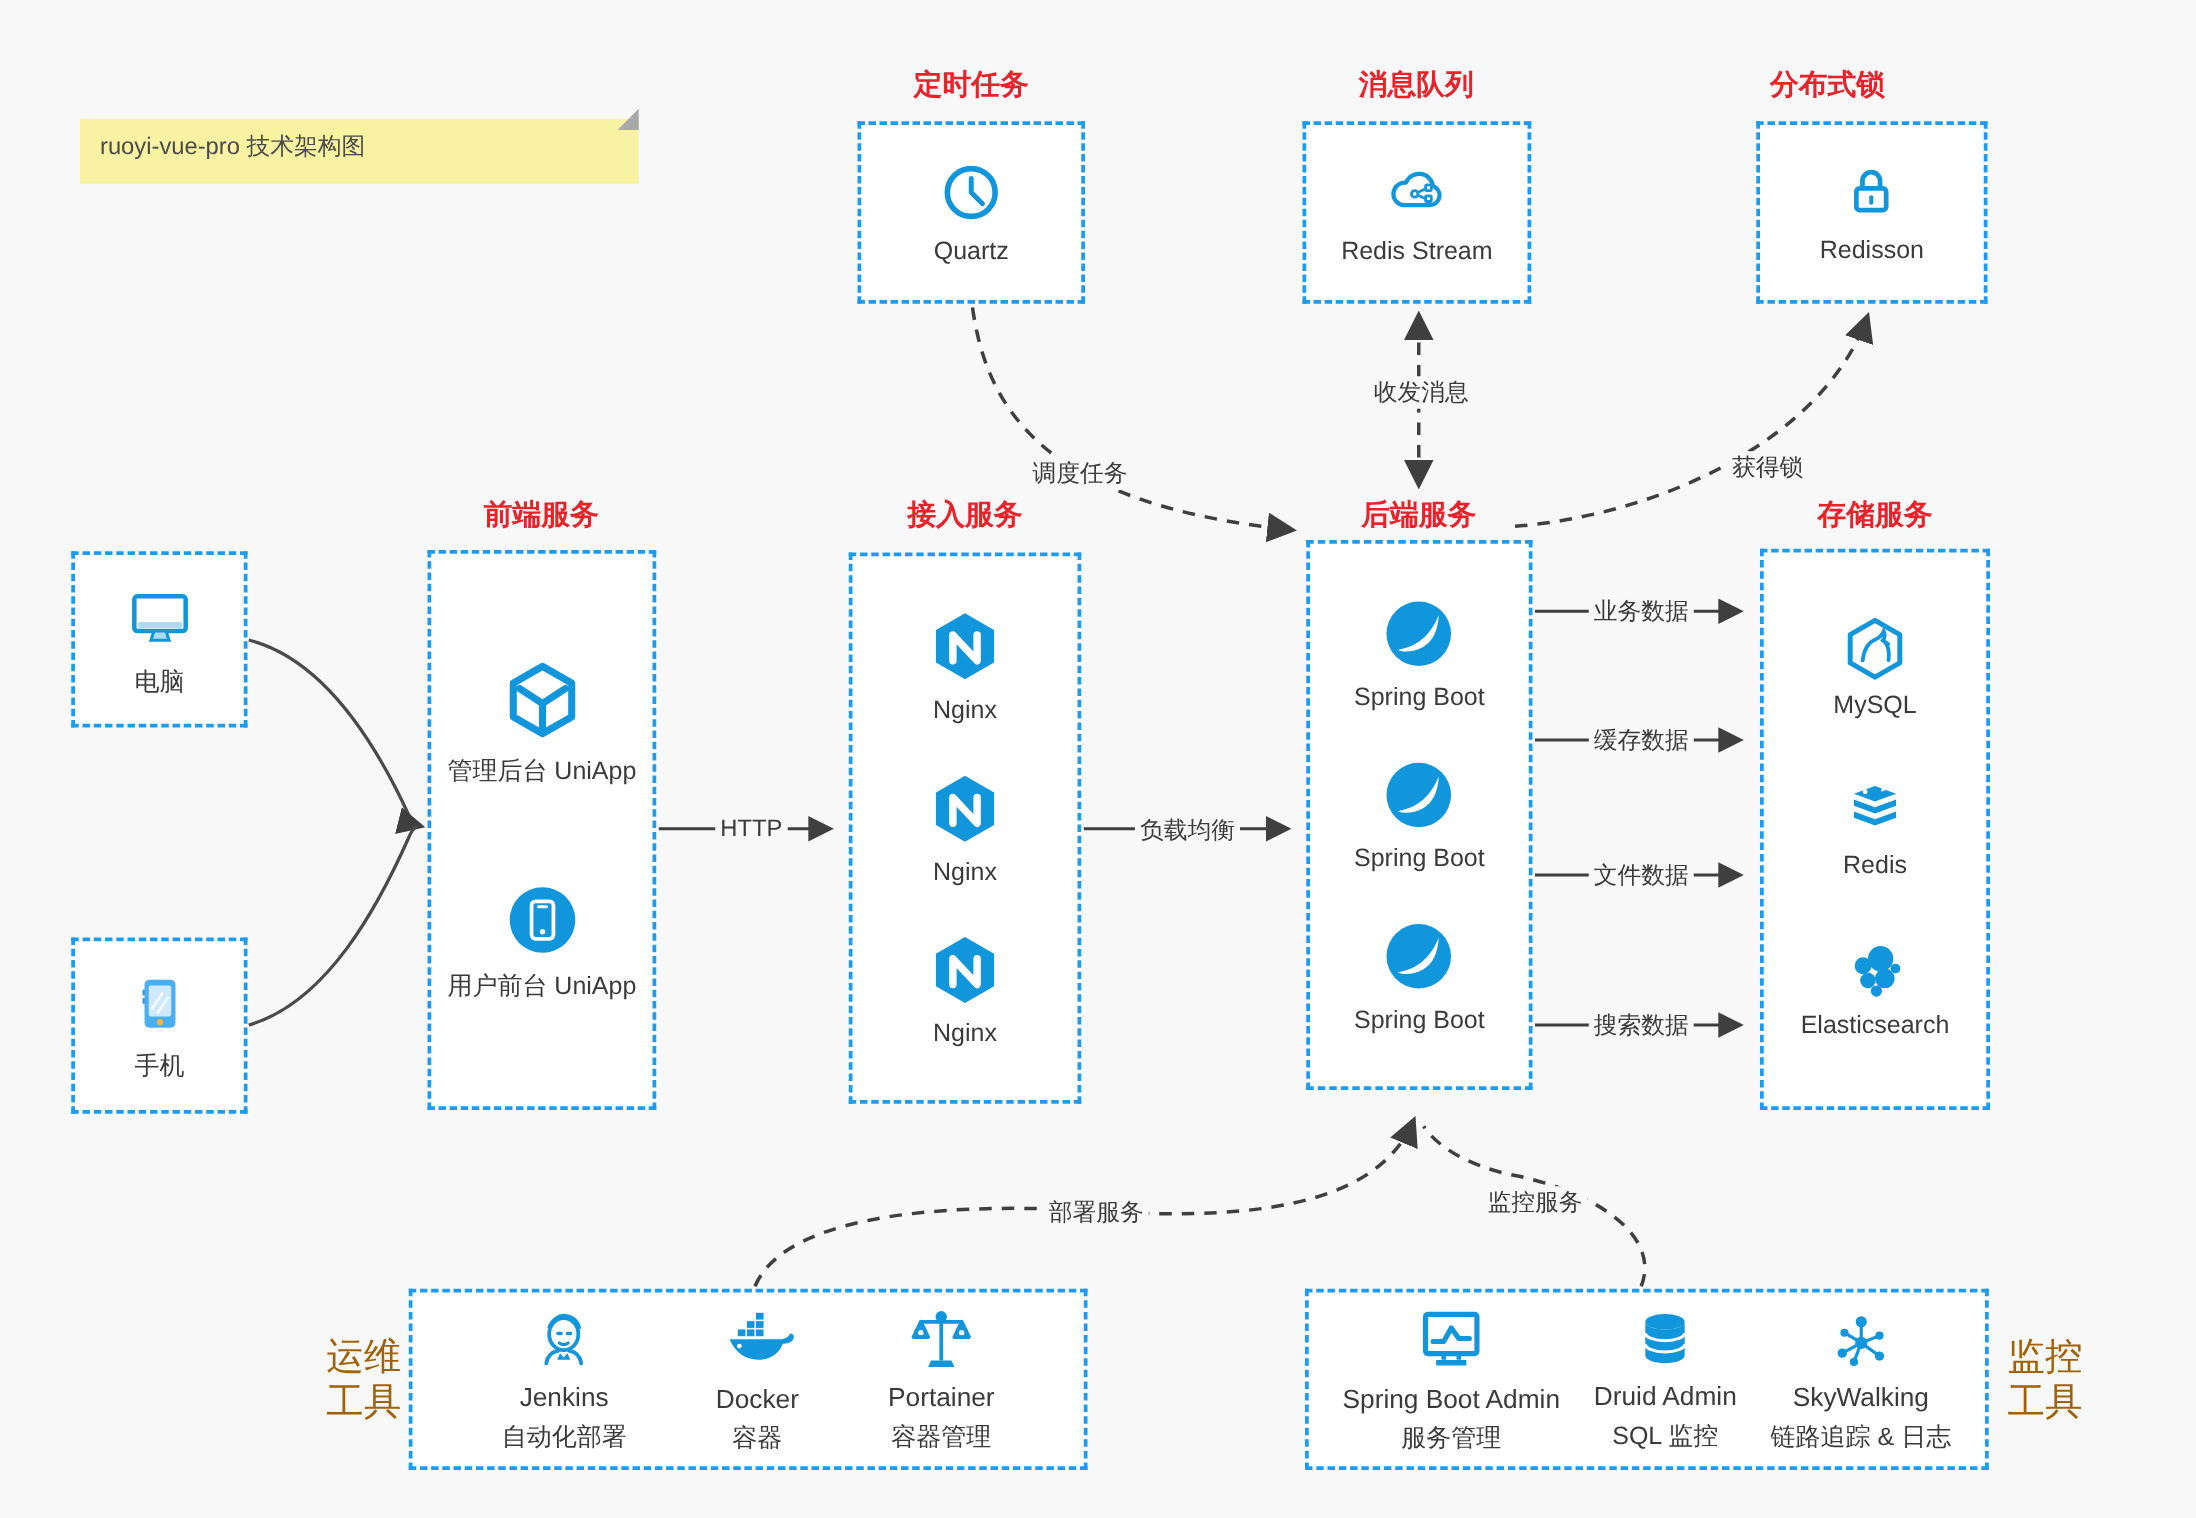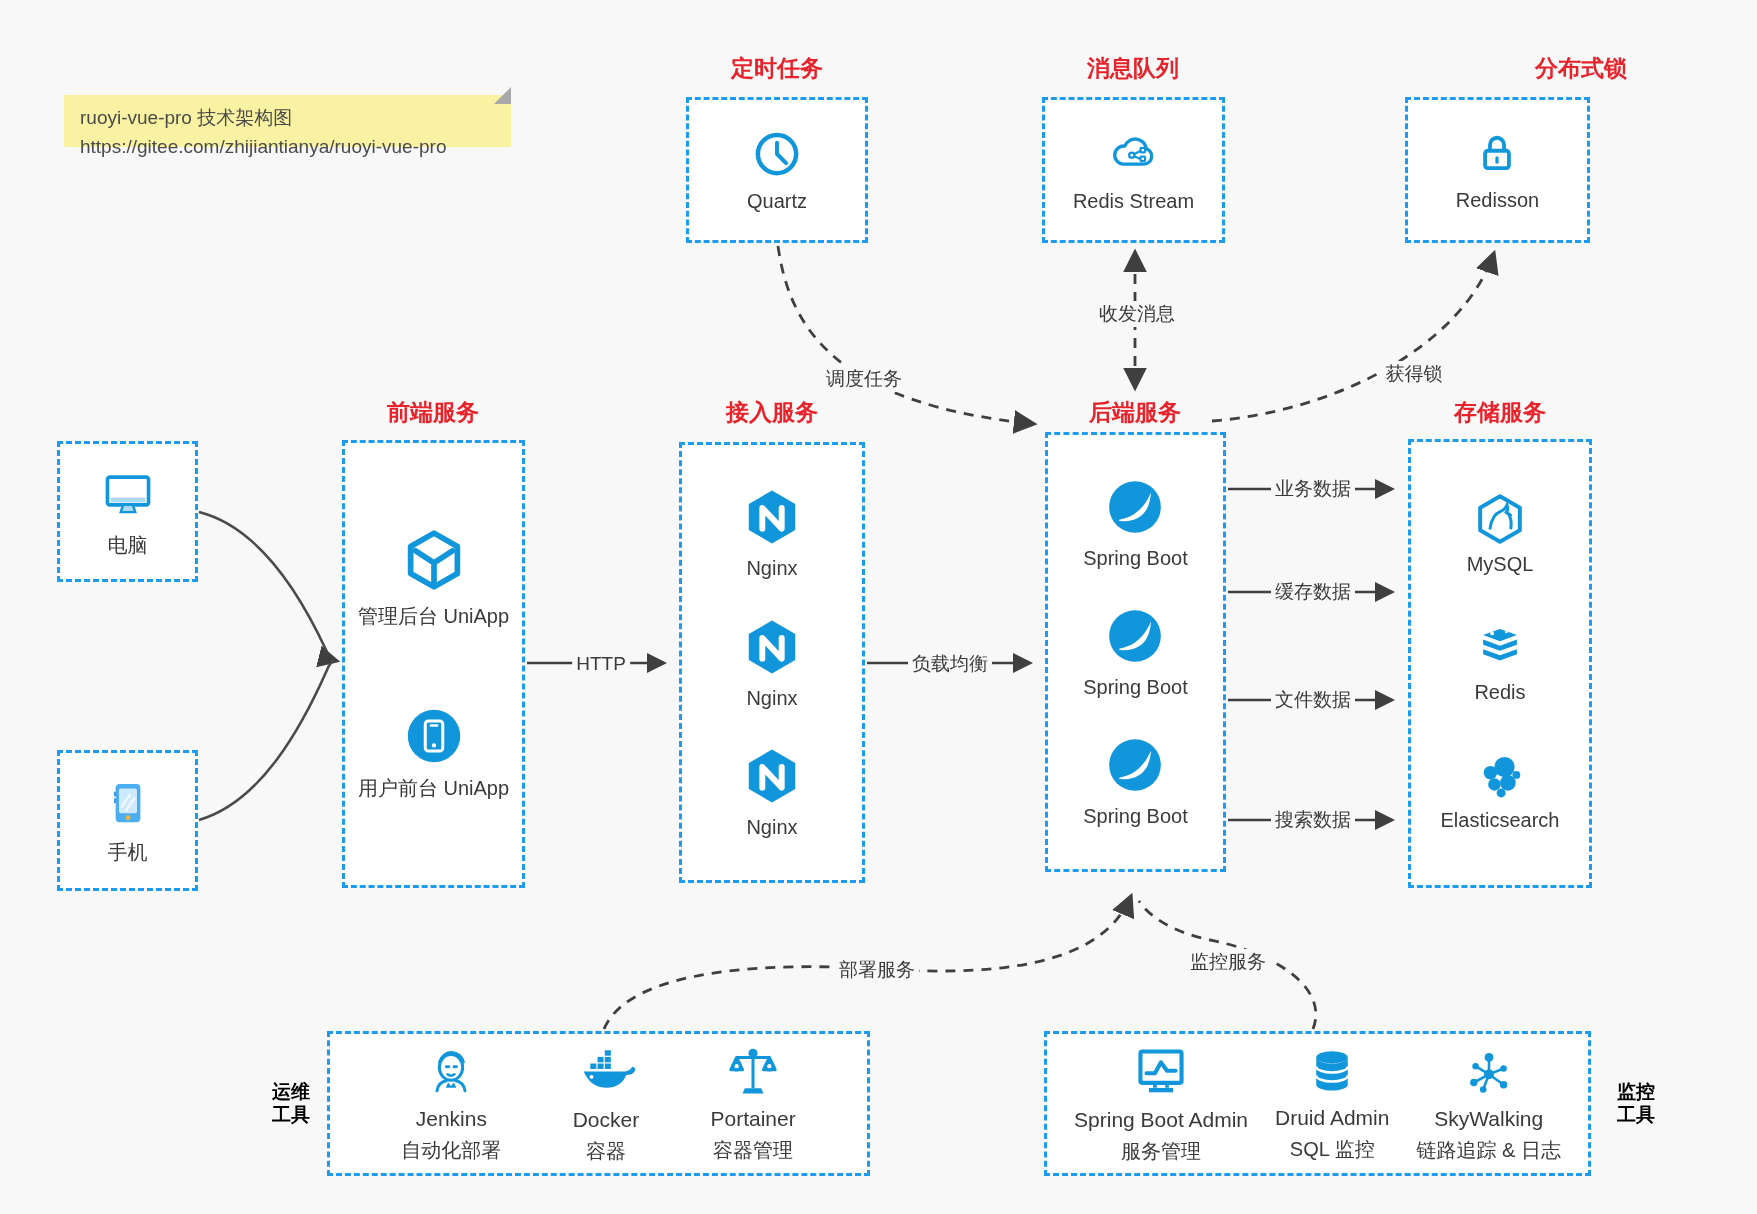--- a/index.html
+++ b/index.html
@@ -11,21 +11,21 @@
   .row{flex-direction:row;justify-content:space-evenly;align-items:center;}
   .cen{flex-direction:column;justify-content:center;align-items:center;gap:12px;}
   .item{display:flex;flex-direction:column;align-items:center;gap:9px;justify-content:space-between;}
   .item2{display:flex;flex-direction:column;align-items:center;gap:6px;text-align:right;}
   .icn{display:inline-flex;}
   .icn svg{display:block;}
   .lbl{font-size:20px;color:#3a3a3a;white-space:nowrap;}
   .name{font-size:21px;color:#3a3a3a;white-space:nowrap;line-height:1.25;}
   .desc{font-size:20px;color:#3a3a3a;white-space:nowrap;line-height:1.25;}
   .gtitle{position:absolute;transform:translate(-50%,-50%);color:#e8222a;font-weight:700;font-size:23px;white-space:nowrap;}
-  .vtitle{position:absolute;transform:translate(-50%,-50%);color:#000000;font-weight:700;font-size:19px;line-height:1.2;text-align:center;}
+  .vtitle{position:absolute;transform:translate(-50%,-50%);color:#a16207;font-weight:400;font-size:30px;line-height:1.2;text-align:center;}
   .elabel{position:absolute;transform:translate(-50%,-50%);background:#f8f8f8;font-size:19px;color:#3a3a3a;padding:0 4px;white-space:nowrap;}
   .note{position:absolute;left:64px;top:95px;width:447px;height:52px;background:#f9f2a2;box-sizing:border-box;padding:9px 16px;font-size:19px;line-height:1.5;color:#4a4a4a;}
   .note::after{content:'';position:absolute;right:0;top:-8px;width:0;height:0;border-style:solid;border-width:0 0 17px 17px;border-color:transparent transparent #a8a8a8 transparent;}
 </style>
 </head>
 <body>
 
 <div class="canvas">
 
   <svg class="edges" viewBox="0 0 1757 1214">
@@ -45,26 +45,25 @@
     <path d="M778 246 C790 332 840 404 1034 424" fill="none" stroke="#3f3f3f" stroke-width="2.8" stroke-dasharray="10 8" marker-end="url(#ah)"></path>
     <path d="M1135 320 V252" fill="none" stroke="#3f3f3f" stroke-width="2.8" stroke-dasharray="10 8" marker-end="url(#ah)"></path>
     <path d="M1135 320 V388" fill="none" stroke="#3f3f3f" stroke-width="2.8" stroke-dasharray="10 8" marker-end="url(#ah)"></path>
     <path d="M1212 421 C1330 412 1460 350 1494 253" fill="none" stroke="#3f3f3f" stroke-width="2.8" stroke-dasharray="10 8" marker-end="url(#ah)"></path>
     <path d="M604 1029 C630 968 770 962 880 969 C1020 978 1105 958 1131 896" fill="none" stroke="#3f3f3f" stroke-width="2.8" stroke-dasharray="10 8" marker-end="url(#ah)"></path>
     <path d="M1313 1029 C1330 985 1268 951 1210 940 C1176 933 1150 918 1139 901" fill="none" stroke="#3f3f3f" stroke-width="2.8" stroke-dasharray="10 8"></path>
   </svg>
 
   <div class="note">
     <div>ruoyi-vue-pro 技术架构图</div>
-    <div>https://gitee.com/zhijiantianya/ruoyi-vue-pro</div>
   </div>
 
   <div class="gtitle" style="left:777px;top:68px">定时任务</div>
   <div class="gtitle" style="left:1133px;top:68px">消息队列</div>
-  <div class="gtitle" style="left:1581px;top:68px">分布式锁</div>
+  <div class="gtitle" style="left:1462px;top:68px">分布式锁</div>
   <div class="gtitle" style="left:433px;top:412px">前端服务</div>
   <div class="gtitle" style="left:772px;top:412px">接入服务</div>
   <div class="gtitle" style="left:1135px;top:412px">后端服务</div>
   <div class="gtitle" style="left:1500px;top:412px">存储服务</div>
   <div class="vtitle" style="left:291px;top:1104px">
     <div>运维</div>
     <div>工具</div>
   </div>
   <div class="vtitle" style="left:1636px;top:1104px">
     <div>监控</div>

